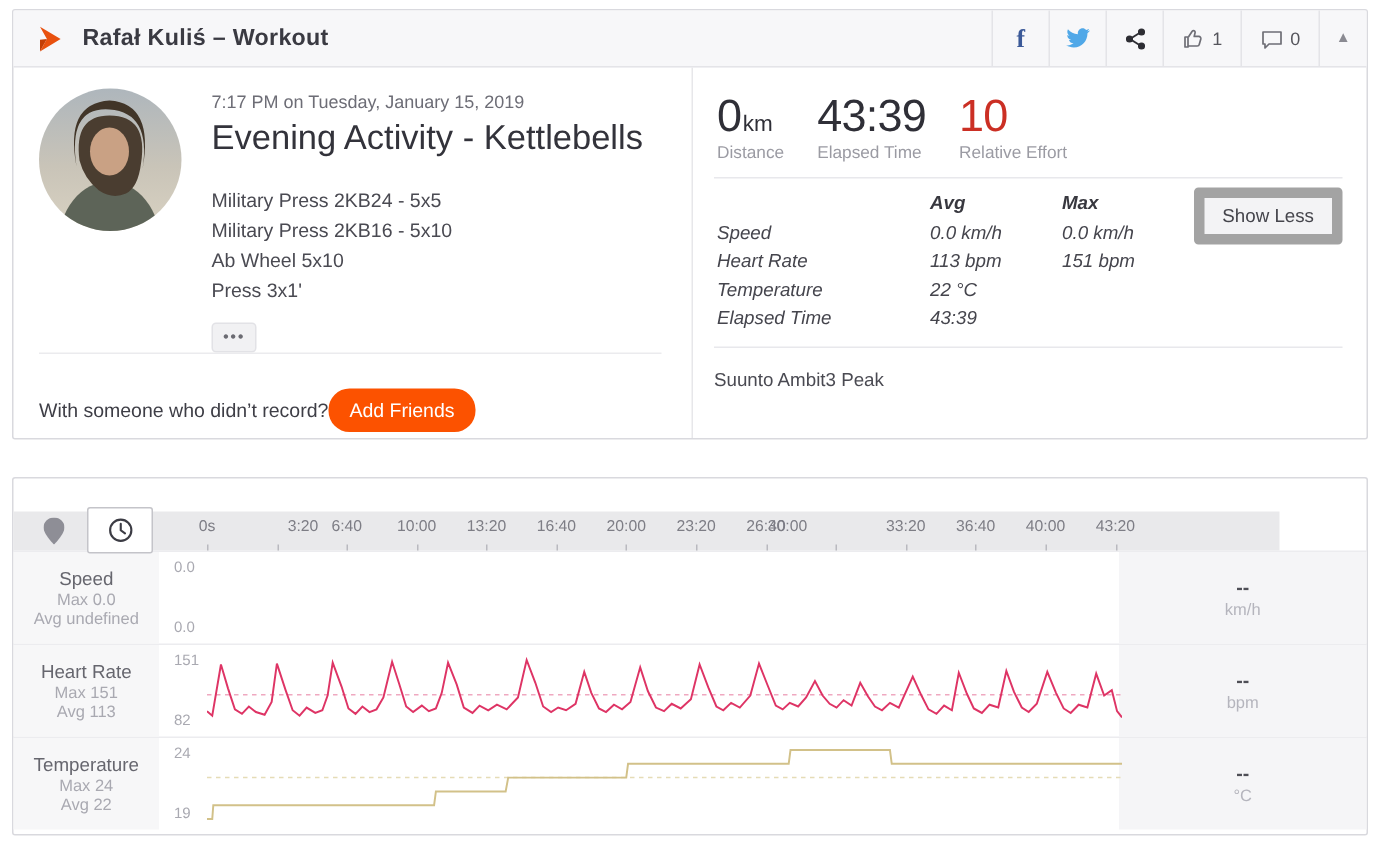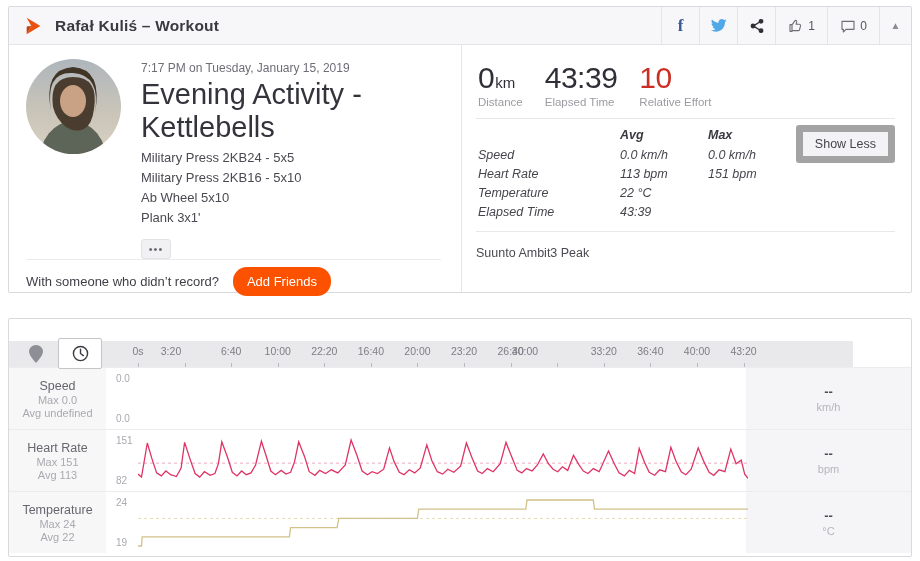--- a/index.html
+++ b/index.html
@@ -18,24 +18,24 @@
   .collapse-cell { width:32px; display:flex; align-items:center; justify-content:center; border-left:1px solid #e4e4e8; color:#8a8a92; font-size:10px; cursor:pointer; }
 
   .card-body { display:flex; flex:1; min-height:0; }
   .left-pane { width:452px; padding:14px 20px 10px 17px; display:flex; flex-direction:column; }
   .right-pane { flex:1; border-left:1px solid #e7e7ea; padding:12px 16px 10px 14px; position:relative; }
 
   .activity-head { display:flex; }
   .avatar { width:95px; height:95px; border-radius:50%; flex:0 0 95px; overflow:hidden; background:linear-gradient(180deg,#aeb6bc 0%,#c9c4b8 55%,#d9d2c2 100%); position:relative; }
   .activity-meta { padding-left:20px; padding-top:2px; }
   .timestamp { font-size:12px; color:#6d6d76; }
-  .activity-title { font-size:29px; font-weight:400; color:#33333b; margin:3px 0 4px; }
+  .activity-title { font-size:23px; font-weight:400; color:#33333b; margin:3px 0 19px; }
   .desc-line { font-size:13px; color:#4a4a52; line-height:1.55; }
   .more-btn { margin-top:10px; width:30px; height:20px; background:#f1f1f3; border:1px solid #e2e2e6; border-radius:3px; color:#6b6b72; font-size:11px; letter-spacing:1px; display:flex; align-items:center; justify-content:center; cursor:pointer; }
-  .left-footer { margin-top:auto; border-top:1px solid #ebebee; padding-top:7px; display:flex; align-items:center; gap:14px; }
+  .left-footer { margin-top:auto; border-top:1px solid #ebebee; padding-top:23px; display:flex; align-items:center; gap:0; }
   .left-footer-text { font-size:13px; color:#3e3e46; }
   .add-friends-btn { background:#fc5200; color:#fff; border:none; font-size:13px; padding:7px 14px; border-radius:14px; cursor:pointer; font-family:inherit; }
 
   .big-stats { display:flex; gap:22px; padding:4px 0 10px 2px; border-bottom:1px solid #e8e8ec; }
   .big-stat .bval { font-size:30px; color:#2f2f37; font-weight:400; letter-spacing:-.5px; }
   .big-stat .bunit { font-size:15px; color:#2f2f37; margin-left:1px; }
   .big-stat .blabel { font-size:11.5px; color:#9b9ba3; margin-top:1px; }
   .big-stat.effort .bval { color:#cb2f24; }
 
   .stats-table-wrap { position:relative; padding:8px 0 10px 2px; border-bottom:1px solid #e8e8ec; }
@@ -139,21 +139,21 @@
             <path d="M25 52 q-6 -40 22 -38 q28 2 22 40 q8 -44 -22 -46 q-30 2 -22 44z" fill="#413528"></path>
           </svg>
         </div>
         <div class="activity-meta">
           <div class="timestamp">7:17 PM on Tuesday, January 15, 2019</div>
           <div class="activity-title">Evening Activity - Kettlebells</div>
           <div id="desc-lines">
               <div class="desc-line">Military Press 2KB24 - 5x5</div>
               <div class="desc-line">Military Press 2KB16 - 5x10</div>
               <div class="desc-line">Ab Wheel 5x10</div>
-              <div class="desc-line">Plank 3x1'</div>
+              <div class="desc-line">Press 3x1'</div>
             </div>
           <div class="more-btn">•••</div>
         </div>
       </div>
       <div class="left-footer">
         <span class="left-footer-text">With someone who didn’t record?</span>
         <button class="add-friends-btn">Add Friends</button>
       </div>
     </div>
 
@@ -225,27 +225,27 @@
       <div class="toggle-btn active">
         <svg width="17" height="17" viewBox="0 0 24 24" fill="none" stroke="#3c3c44" stroke-width="2">
           <circle cx="12" cy="12" r="10"></circle>
           <path d="M12 6v6l4 3" stroke-linecap="round"></path>
         </svg>
       </div>
     </div>
     <div id="ticks">
         <span class="tick" style="left: 129px;">0s</span>
         <span class="tickmark" style="left: 129px;"></span>
-        <span class="tick" style="left: 162px;">3:20</span>
+        <span class="tick" style="left: 193px;">3:20</span>
         <span class="tickmark" style="left: 175.583px;"></span>
         <span class="tick" style="left: 222.165px;">6:40</span>
         <span class="tickmark" style="left: 222.165px;"></span>
         <span class="tick" style="left: 268.748px;">10:00</span>
         <span class="tickmark" style="left: 268.748px;"></span>
-        <span class="tick" style="left: 315.331px;">22:20</span>
+        <span class="tick" style="left: 315.331px;">13:20</span>
         <span class="tickmark" style="left: 315.331px;"></span>
         <span class="tick" style="left: 361.913px;">16:40</span>
         <span class="tickmark" style="left: 361.913px;"></span>
         <span class="tick" style="left: 408.496px;">20:00</span>
         <span class="tickmark" style="left: 408.496px;"></span>
         <span class="tick" style="left: 455.079px;">23:20</span>
         <span class="tickmark" style="left: 455.079px;"></span>
         <span class="tick" style="left: 501.661px;">26:40</span>
         <span class="tickmark" style="left: 501.661px;"></span>
         <span class="tick" style="left: 516px;">30:00</span>

